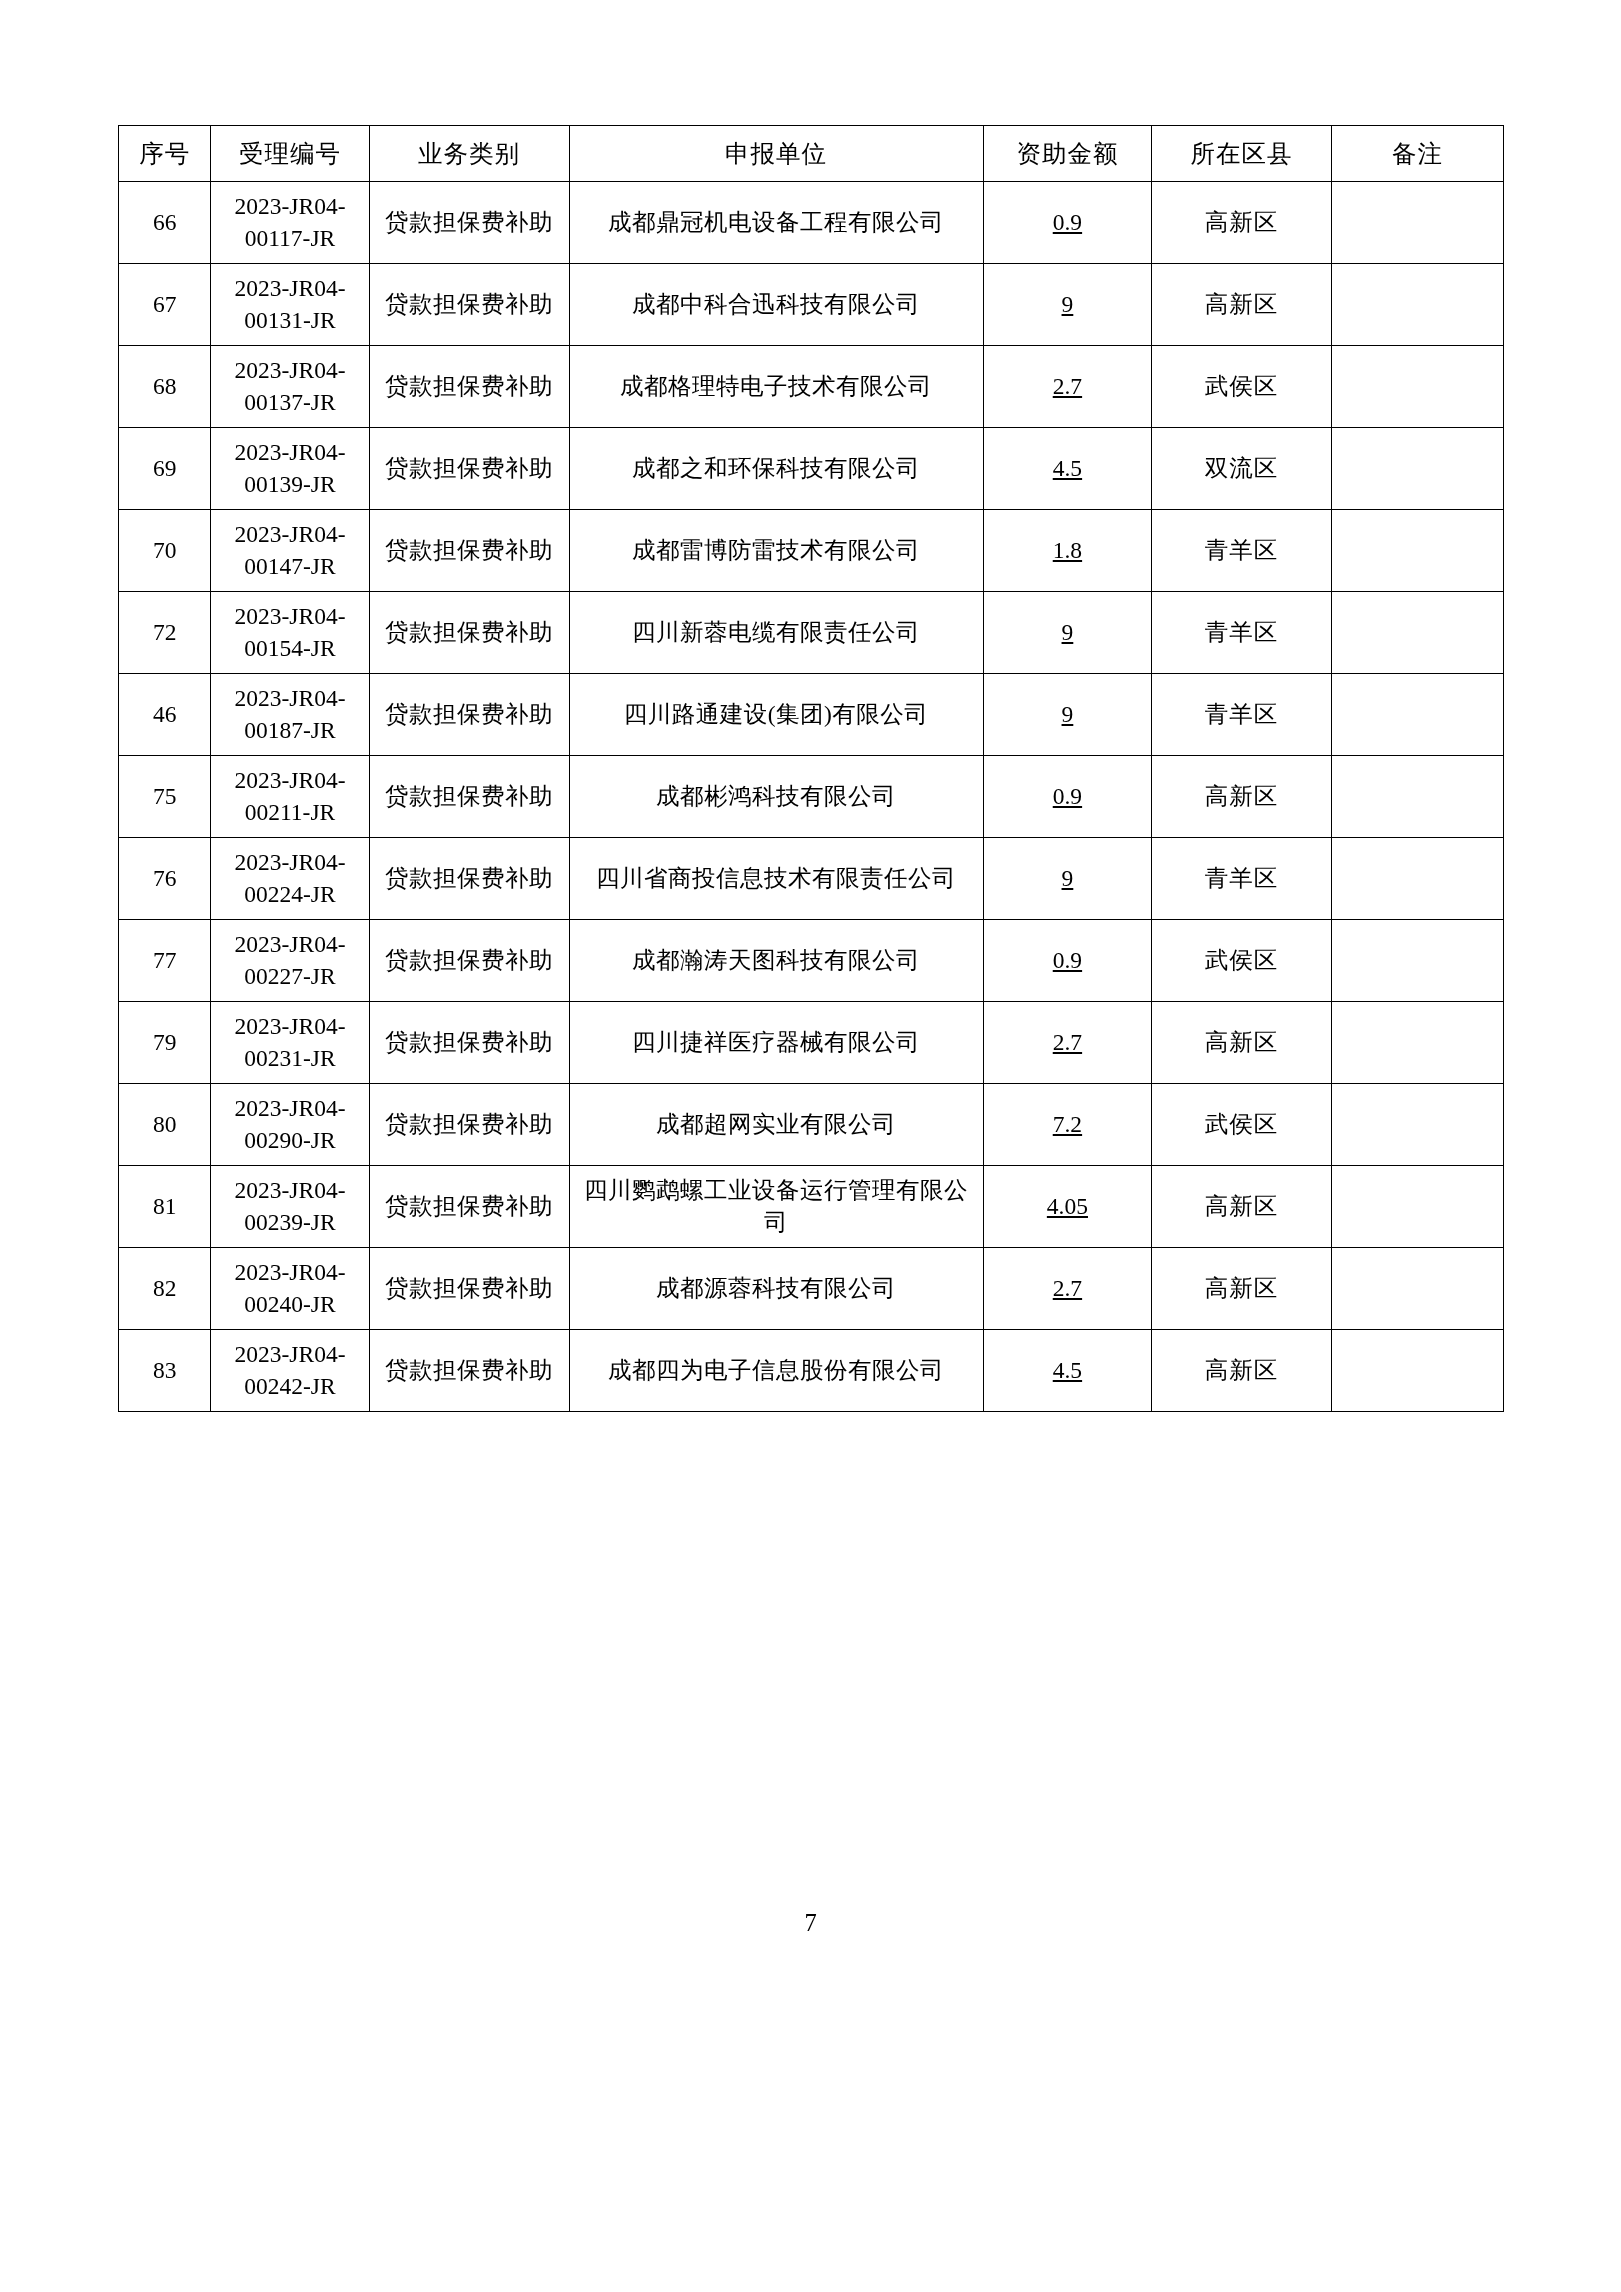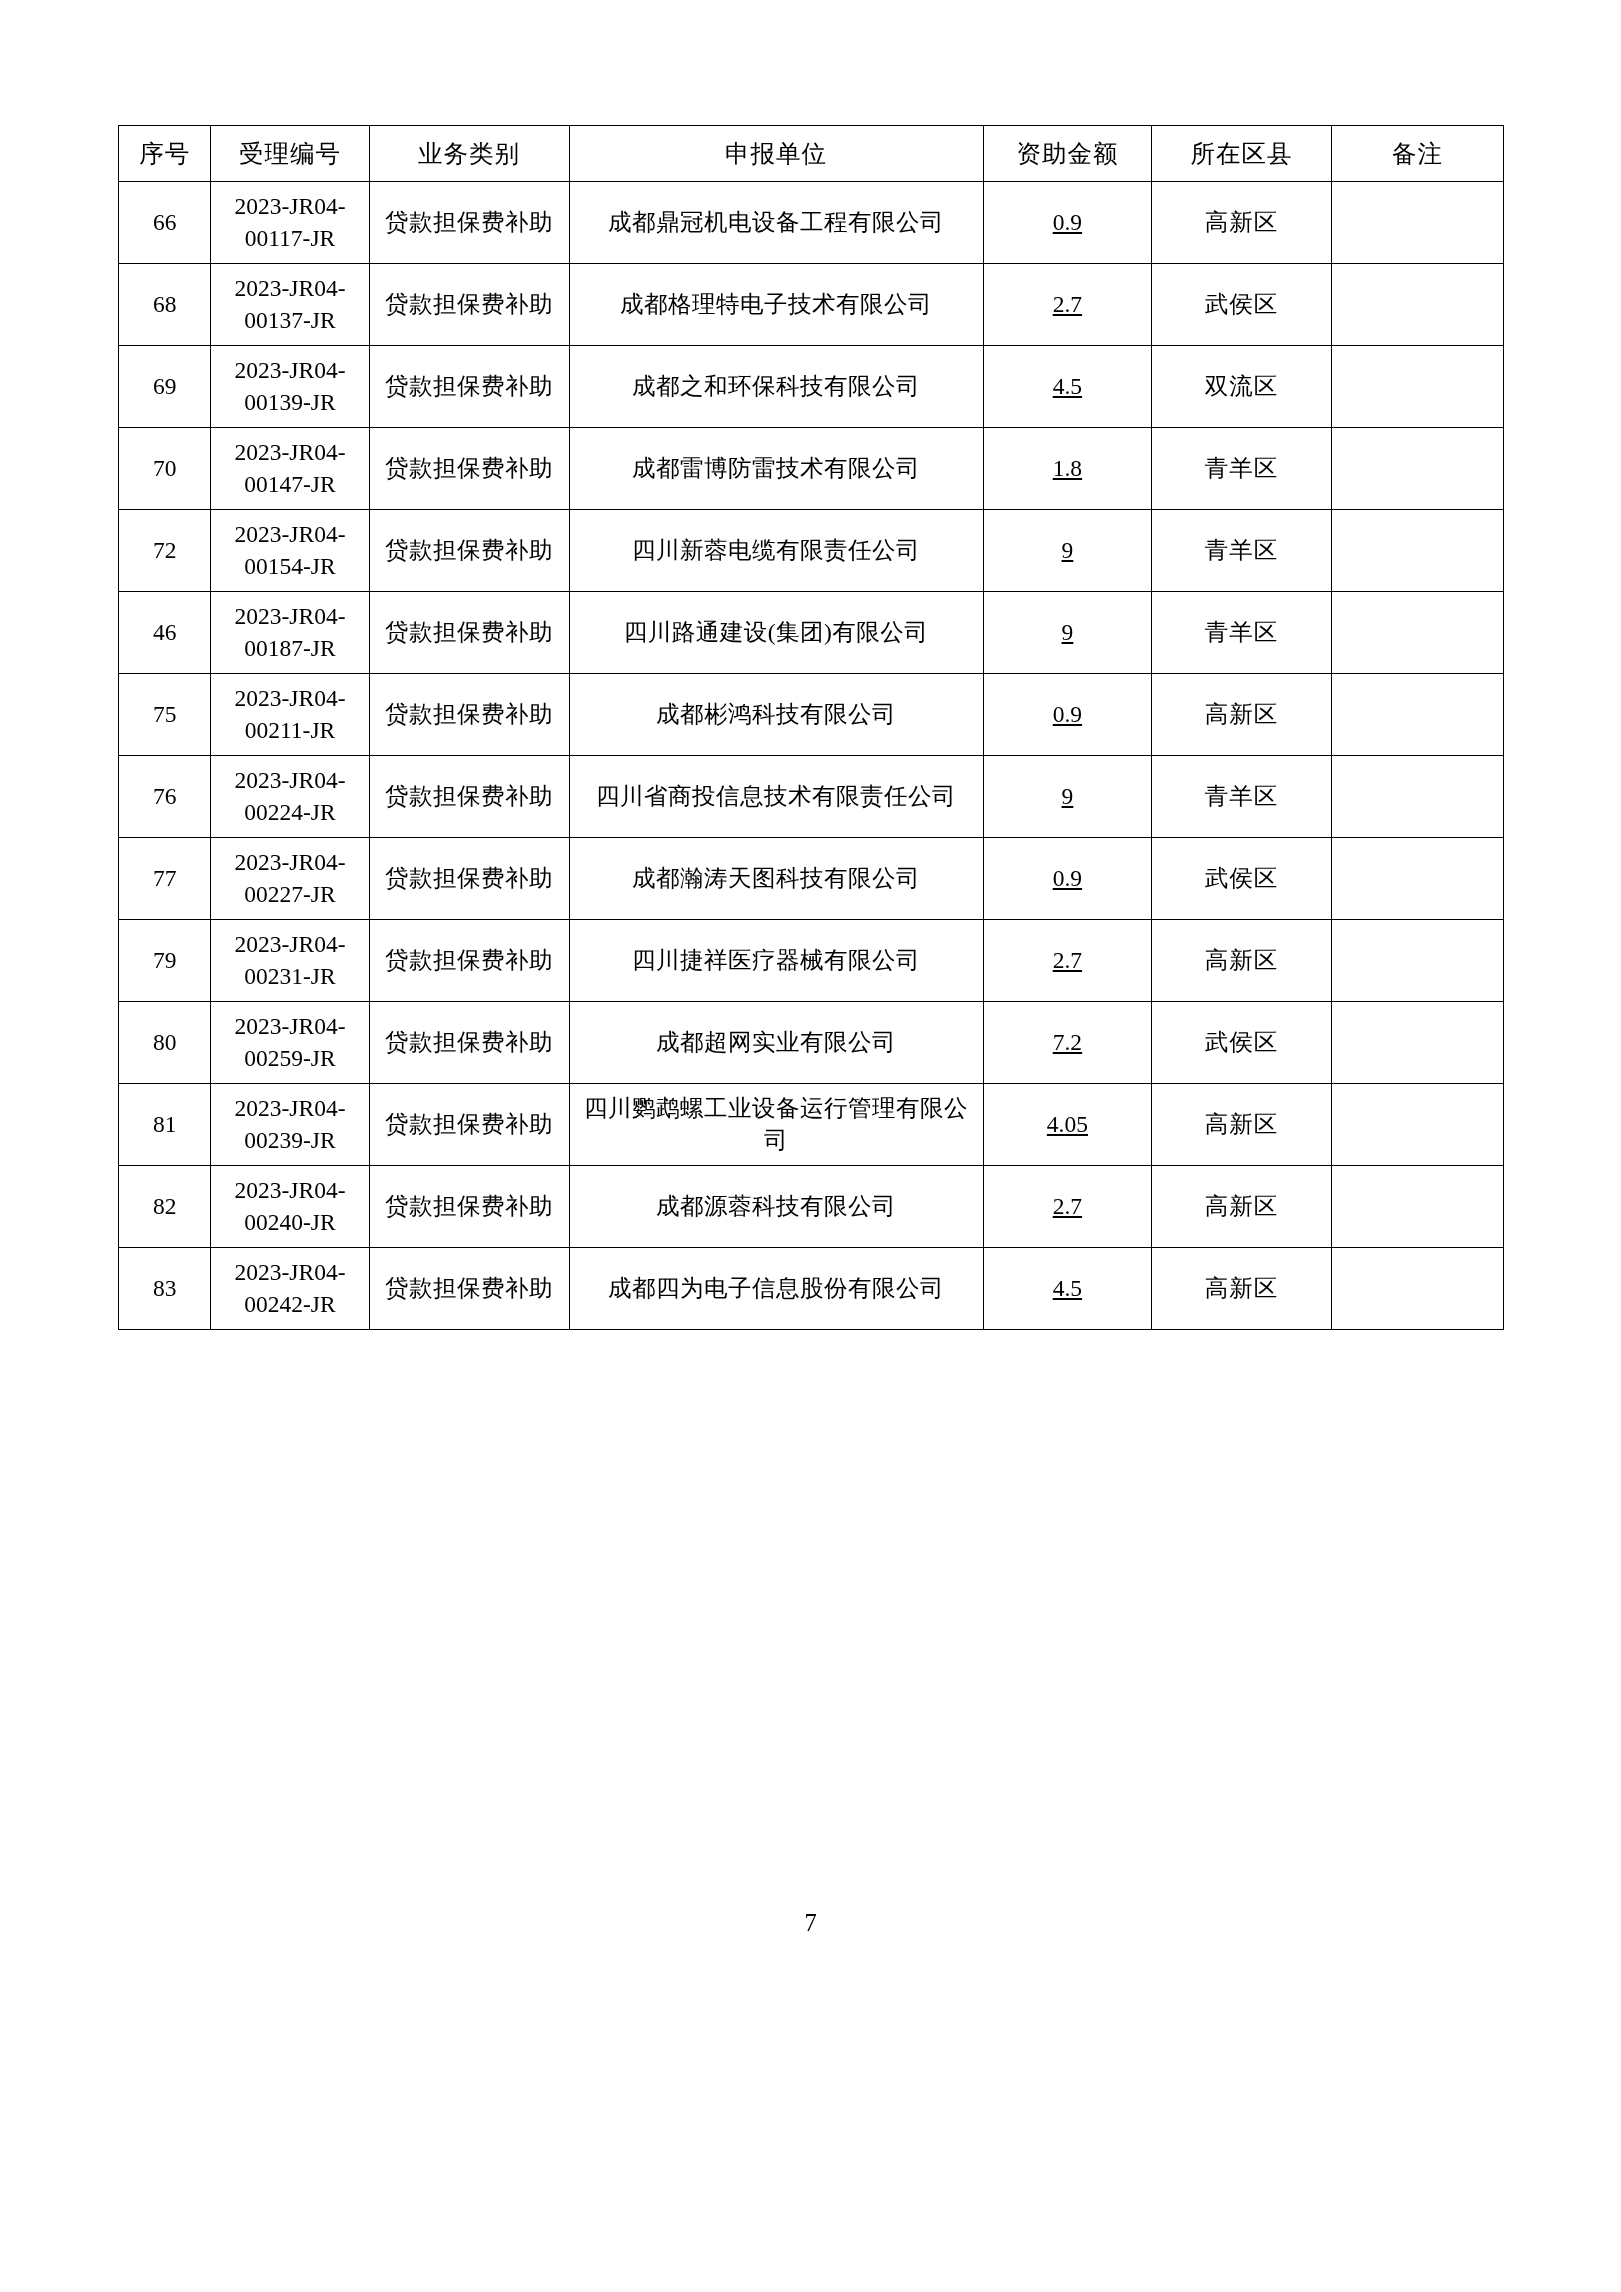--- a/index.html
+++ b/index.html
@@ -106,20 +106,32 @@
             <span class="code-line">2023-JR04-</span>
             <span class="code-line">00117-JR</span>
           </td>
         <td class="type">贷款担保费补助</td>
         <td class="unit">成都鼎冠机电设备工程有限公司</td>
         <td class="amount">0.9</td>
         <td class="district">高新区</td>
         <td class="remark"></td>
       </tr>
       <tr>
+        <td class="seq">67</td>
+        <td class="code">
+            <span class="code-line">2023-JR04-</span>
+            <span class="code-line">00131-JR</span>
+          </td>
+        <td class="type">贷款担保费补助</td>
+        <td class="unit">成都中科合迅科技有限公司</td>
+        <td class="amount">9</td>
+        <td class="district">高新区</td>
+        <td class="remark"></td>
+      </tr>
+      <tr>
         <td class="seq">68</td>
         <td class="code">
             <span class="code-line">2023-JR04-</span>
             <span class="code-line">00137-JR</span>
           </td>
         <td class="type">贷款担保费补助</td>
         <td class="unit">成都格理特电子技术有限公司</td>
         <td class="amount">2.7</td>
         <td class="district">武侯区</td>
         <td class="remark"></td>
@@ -217,21 +229,21 @@
         <td class="type">贷款担保费补助</td>
         <td class="unit">四川捷祥医疗器械有限公司</td>
         <td class="amount">2.7</td>
         <td class="district">高新区</td>
         <td class="remark"></td>
       </tr>
       <tr>
         <td class="seq">80</td>
         <td class="code">
             <span class="code-line">2023-JR04-</span>
-            <span class="code-line">00259-JR</span>
+            <span class="code-line">00290-JR</span>
           </td>
         <td class="type">贷款担保费补助</td>
         <td class="unit">成都超网实业有限公司</td>
         <td class="amount">7.2</td>
         <td class="district">武侯区</td>
         <td class="remark"></td>
       </tr>
       <tr>
         <td class="seq">81</td>
         <td class="code">

